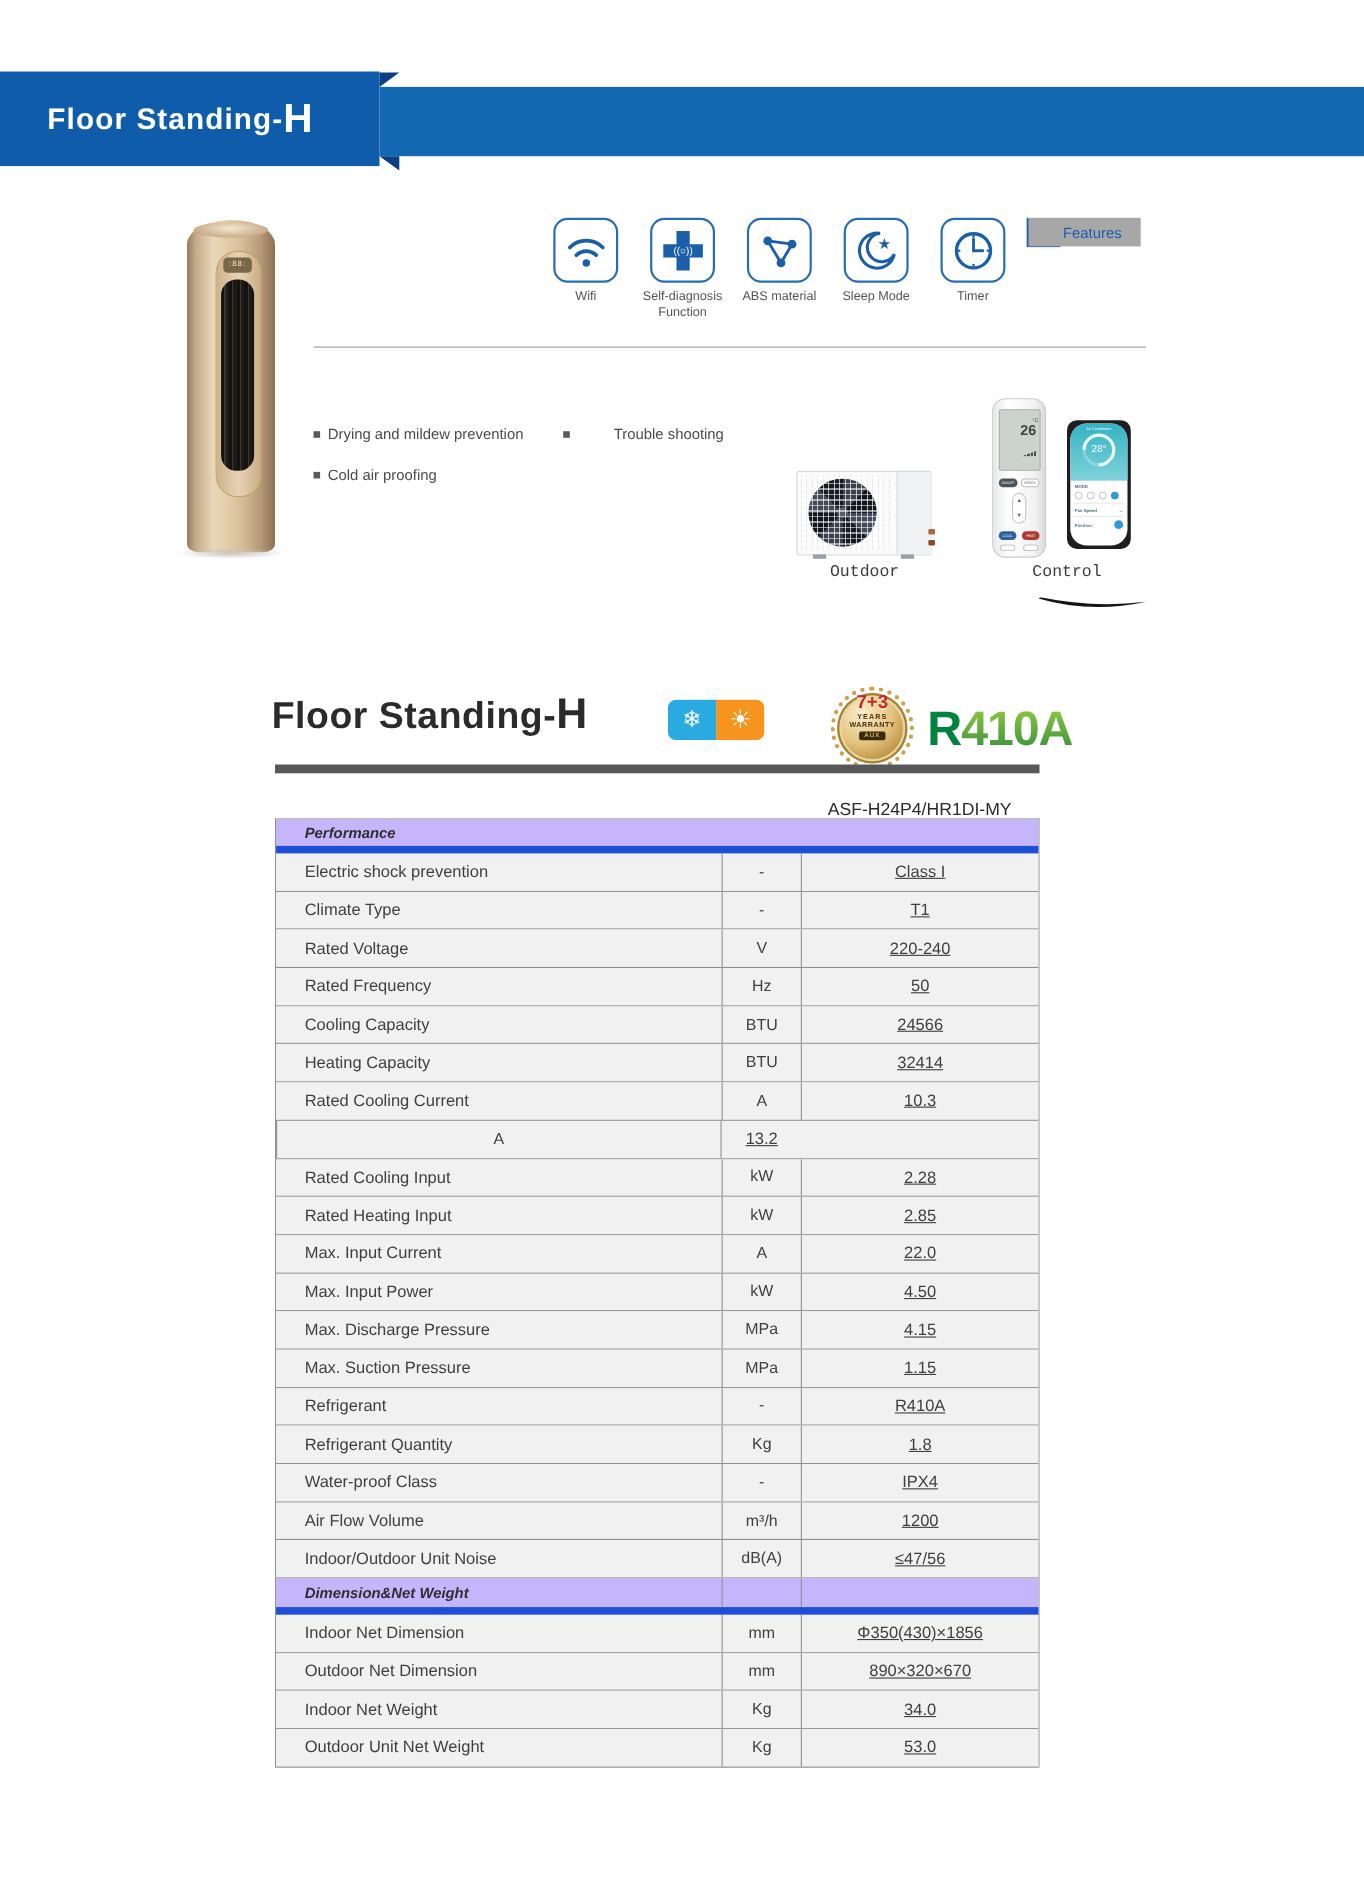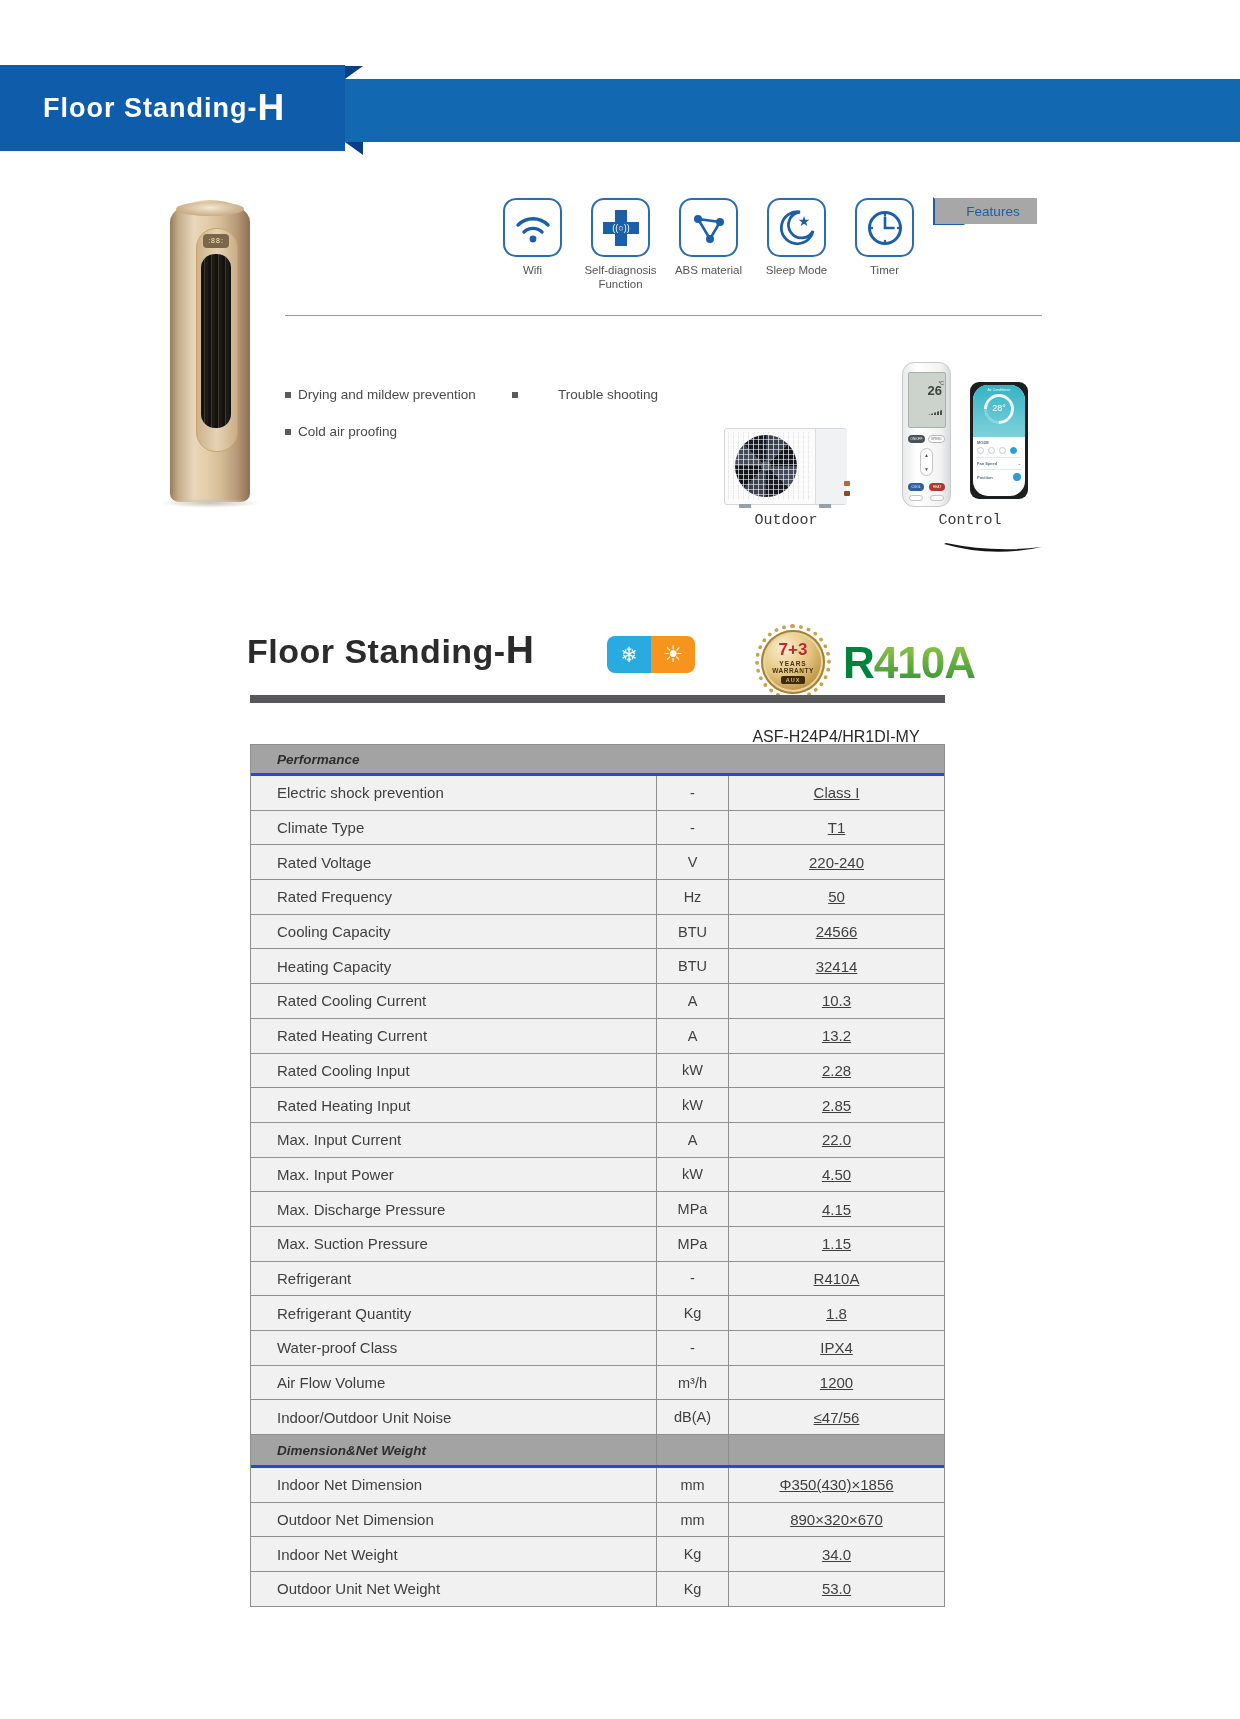--- a/index.html
+++ b/index.html
@@ -100,36 +100,36 @@
   .mode-icon{left:607px;top:636px;width:88px;height:37px;border-radius:8px;overflow:hidden;display:flex;}
   .mode-cell{width:50%;height:100%;display:flex;align-items:center;justify-content:center;color:#fff;font-size:21px;}
   .mode-cool{background:#29abe2;}
   .mode-heat{background:#f7941d;font-size:23px;}
   .badge{left:755px;top:624px;width:76px;height:76px;}
   .badge .wreath{position:absolute;left:0;top:0;width:76px;height:76px;border-radius:50%;border:4px dotted #c9a24b;box-sizing:border-box;}
   .badge .medal{position:absolute;left:6px;top:6px;width:64px;height:64px;border-radius:50%;
                 background:radial-gradient(circle at 35% 28%,#faeecb,#e8c océ 40%,#b68b3a 75%,#8a6426);
                 background:radial-gradient(circle at 35% 28%,#faeecb,#e3c37e 45%,#b68b3a 78%,#8a6426);
                 box-shadow:inset 0 0 0 2px #a87f33,inset 0 0 0 4px #e8d6a0;
-                display:flex;flex-direction:column;align-items:center;justify-content:center;}
+                display:flex;flex-direction:column;align-items:center;}
   .badge .y73{color:#c1272d;font-weight:bold;font-size:17px;line-height:1;text-shadow:0 1px 0 #f6e7bb;}
   .badge .yr{font-size:6.5px;font-weight:bold;color:#4a3010;letter-spacing:1px;margin-top:2px;}
   .badge .wr{font-size:6.5px;font-weight:bold;color:#4a3010;letter-spacing:.5px;}
   .badge .aux{margin-top:2px;background:#3a2a10;color:#d9b860;font-size:5.5px;font-weight:bold;padding:1px 5px;border-radius:2px;letter-spacing:1px;}
   .r410a{left:843px;top:638px;font-weight:bold;font-size:44px;letter-spacing:-1px;display:flex;}
   .r410a .r{color:#00843d;}
   .r410a .num{background:linear-gradient(180deg,#9ccd44,#2f8c3c);-webkit-background-clip:text;background-clip:text;color:transparent;}
 
   
   .dark-bar{left:250px;top:695px;width:695px;height:8px;background:#58585a;}
   .model-row{left:250px;top:703px;width:695px;height:41px;display:grid;grid-template-columns:406px 73px 216px;align-items:center;}
   .model-row .ml{font-weight:bold;font-size:17px;color:#1a1a1a;padding-left:26px;margin-top:48px;}
   .model-row .mv{grid-column:3;font-size:16px;color:#2a2a2a;text-align:center;padding-right:2px;}
   .table-body{left:250px;top:744px;width:695px;border:1px solid #8f8f8f;border-bottom:none;box-sizing:border-box;}
-  .sec-row{height:31px;background:#a3a3a3;border-bottom:3px solid #1d4ed8;display:grid;grid-template-columns:405px 73px 215px;box-sizing:border-box;}
+  .sec-row{height:31px;background:#c4b5fd;border-bottom:7px solid #1d4ed8;display:grid;grid-template-columns:405px 73px 215px;box-sizing:border-box;}
   .sec-row.tall{height:33px;}
   .sec-row .sh{display:flex;align-items:center;font-style:italic;font-weight:bold;font-size:13.5px;color:#2e2e2e;padding-left:26px;}
   .sec-row.with-lines > div:nth-child(2){border-left:1px solid #8f8f8f;border-right:1px solid #8f8f8f;}
   .data-row{height:34.7px;background:#f1f1f2;border-bottom:1px solid #8f8f8f;display:grid;grid-template-columns:405px 73px 215px;box-sizing:border-box;}
   .data-row .c-label{display:flex;align-items:center;font-size:15px;color:#3f3f3f;padding-left:26px;}
   .data-row .c-unit{display:flex;align-items:center;justify-content:center;font-size:14.5px;color:#3f3f3f;
                     border-left:1px solid #8f8f8f;border-right:1px solid #8f8f8f;}
   .data-row .c-value{display:flex;align-items:center;justify-content:center;font-size:15px;color:#3f3f3f;text-decoration:underline;}
 </style>
 </head>
@@ -352,21 +352,20 @@
         <div class="c-label">Heating Capacity</div>
         <div class="c-unit">BTU</div>
         <div class="c-value">32414</div>
       </div>
       <div class="data-row">
         <div class="c-label">Rated Cooling Current</div>
         <div class="c-unit">A</div>
         <div class="c-value">10.3</div>
       </div>
       <div class="data-row">
-        <div class="c-label">Rated Heating Current</div>
         <div class="c-unit">A</div>
         <div class="c-value">13.2</div>
       </div>
       <div class="data-row">
         <div class="c-label">Rated Cooling Input</div>
         <div class="c-unit">kW</div>
         <div class="c-value">2.28</div>
       </div>
       <div class="data-row">
         <div class="c-label">Rated Heating Input</div>

